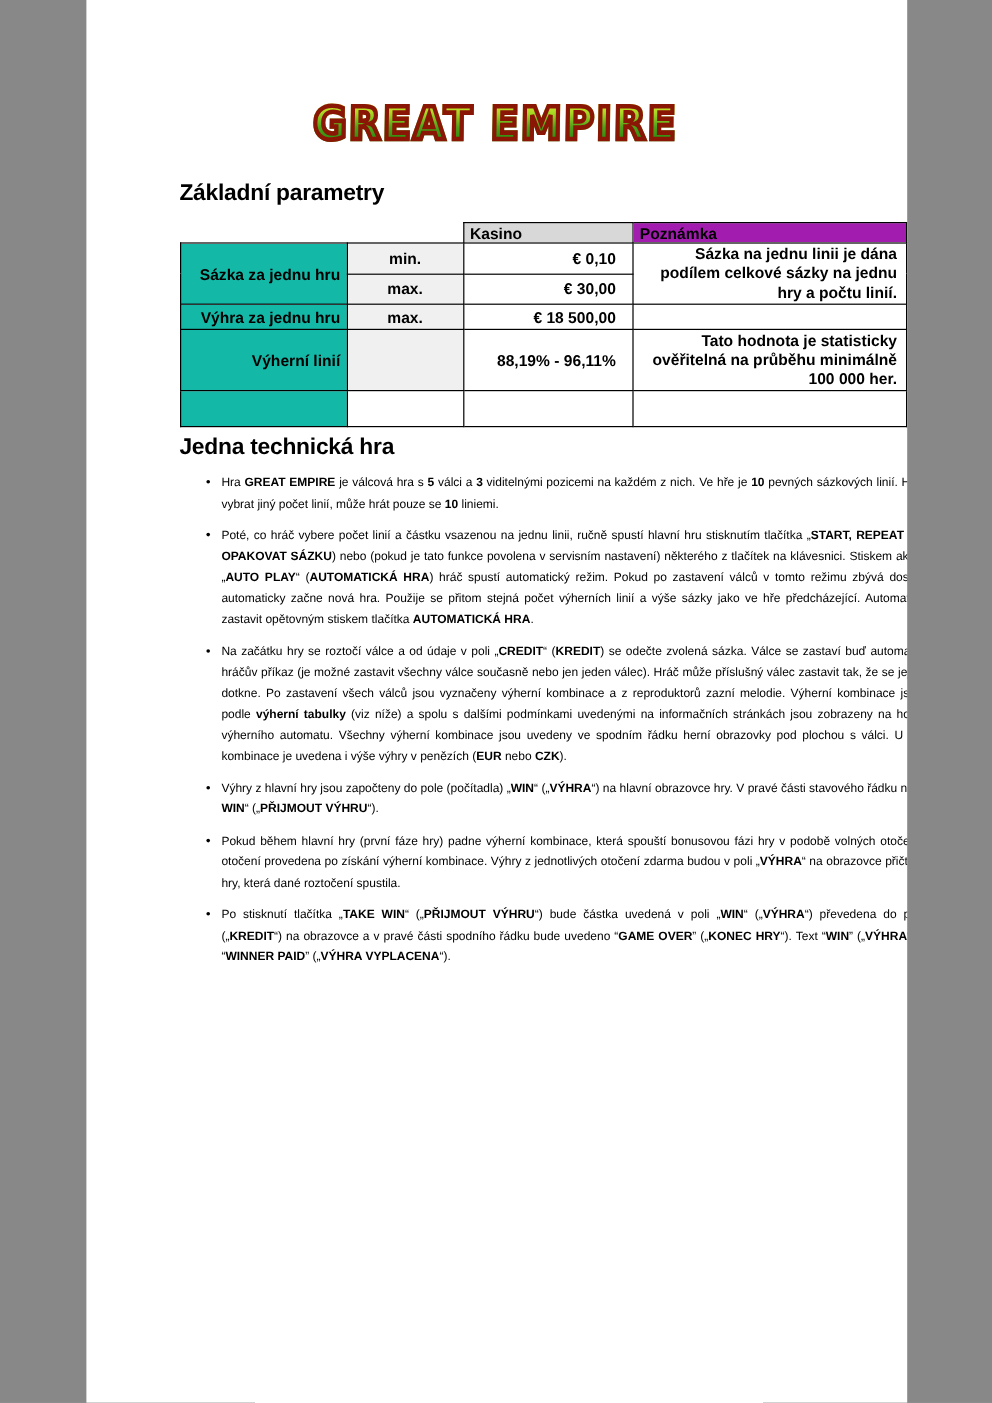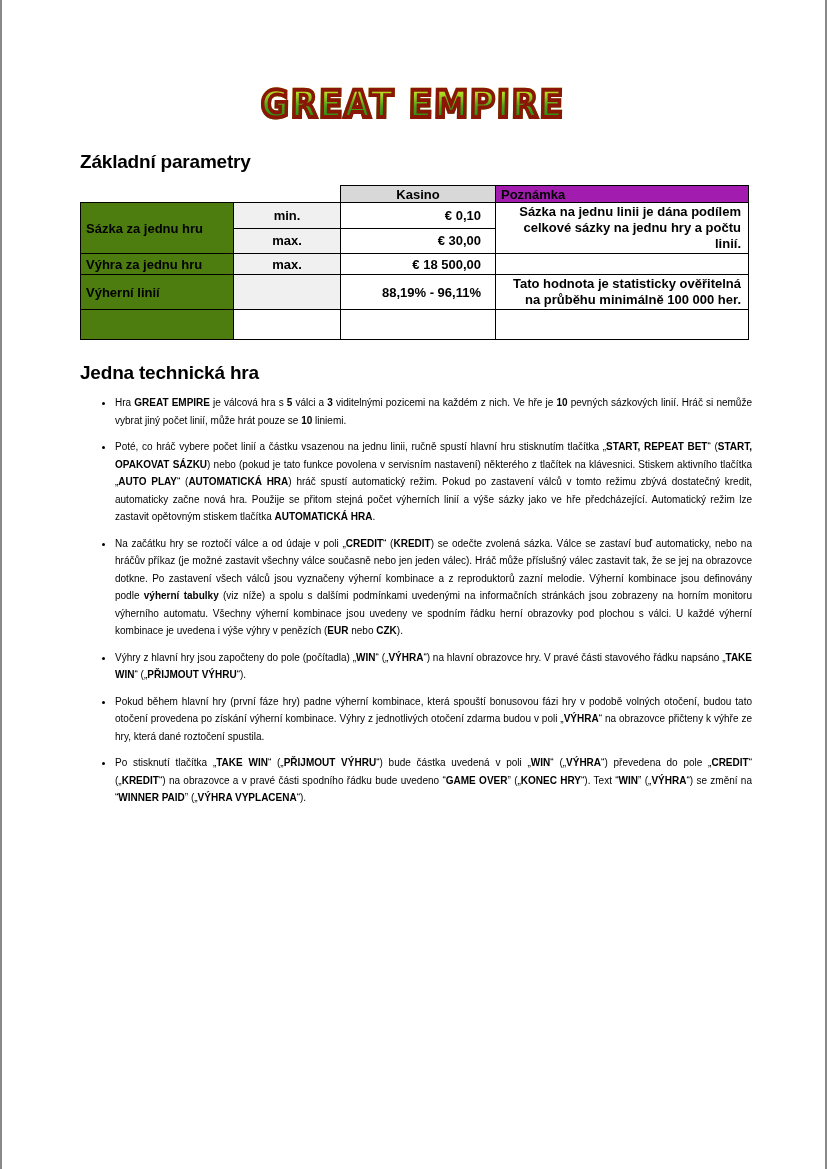--- a/index.html
+++ b/index.html
@@ -1,18 +1,18 @@
 <!DOCTYPE html>
 <html style="--logo-outline: #8a1605;"><head>
 <meta charset="utf-8">
 <style>
   html,body{margin:0;padding:0;background:#888;}
   .page{
     position:relative;
-    width:823px;height:1169px;
+    width:684px;height:1169px;
     margin:0 auto;
     background:#ffffff;
     font-family:"Liberation Sans",sans-serif;
     color:#000;
     overflow:hidden;
   }
   
   .logo{position:absolute;top:84px;left:0;width:100%;text-align:center;}
   .logo-text{
     display:inline-block;
@@ -35,25 +35,25 @@
     letter-spacing:-0.2px;
     line-height:24px;
   }
   .h-params{top:150px;}
   .h-game{top:361px;}
   
   .table-wrap{position:absolute;top:185px;left:78px;}
   table{border-collapse:collapse;table-layout:fixed;font-size:13px;}
   td,th{border:1.5px solid #000;padding:0 5px;vertical-align:middle;overflow:hidden;}
   td.blank{border:none;background:#fff;}
-  .gray{background:#4d7c0f;font-weight:bold;text-align:left;}
+  .gray{background:#14b8a6;font-weight:bold;text-align:right;}
   .sub{background:#f0f0f0;font-weight:bold;text-align:center;}
   .val{text-align:right;padding-right:14px;font-weight:bold;}
   .note{line-height:16px;padding:1px 7px;font-weight:bold;text-align:right;}
-  th.kasino{background:#d8d8d8;text-align:center;}
+  th.kasino{background:#d8d8d8;text-align:left;}
   th.poznamka{background:#a21caf;text-align:left;}
   tr.hdr{height:17px;}
   tr.r{height:21px;}
   tr.tall{height:34px;}
   tr.empty{height:30px;}
   
   .bullets-wrap{position:absolute;top:394px;left:78px;width:672px;}
   ul.bullets{
     margin:0;padding:0 0 0 35px;
     list-style:disc outside;

